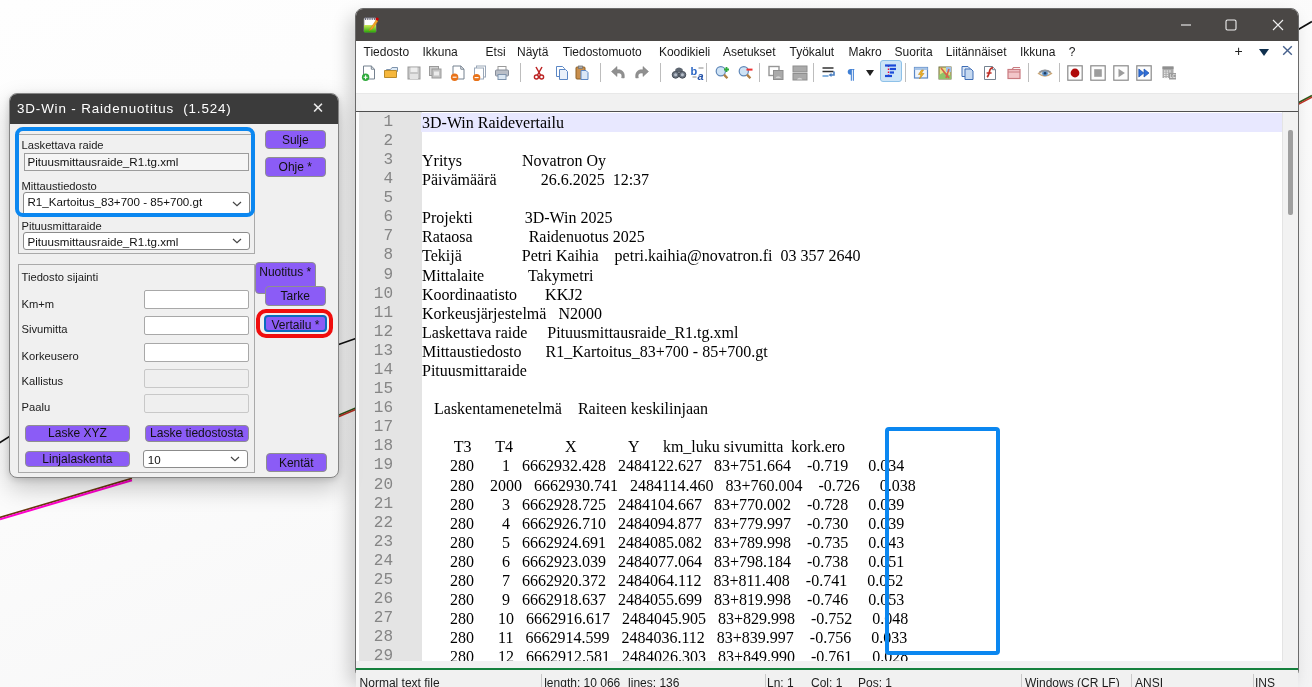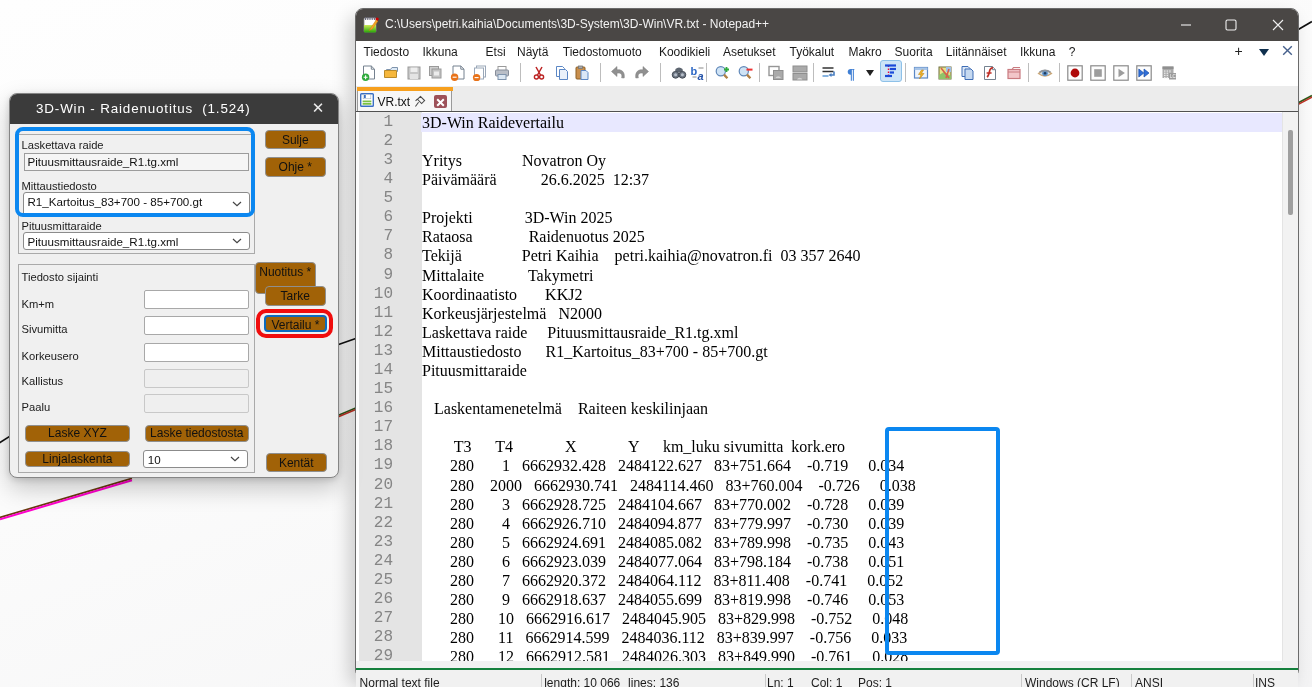--- a/index.html
+++ b/index.html
@@ -1,30 +1,30 @@
 <!DOCTYPE html>
 <html><head><meta charset="utf-8">
 <style>
 *{margin:0;padding:0;box-sizing:border-box}
 html,body{width:1312px;height:687px;overflow:hidden;font-family:"Liberation Sans",sans-serif}
 body{background:linear-gradient(160deg,#fefefe 0%,#fbfbfb 45%,#f3f3f4 100%);position:relative}
 #bg{position:absolute;left:0;top:0}
 
 #dlg{position:absolute;left:9px;top:93px;width:329.5px;height:385px;background:#f0f0f0;border:1px solid #858585;border-radius:8px;box-shadow:0 10px 24px rgba(0,0,0,.22),0 2px 6px rgba(0,0,0,.14)}
-#dlgtitle{position:absolute;left:0;top:0;width:100%;height:29.5px;background:#3b3b3b;border-radius:7px 7px 0 0;color:#fff;font-size:13.4px;line-height:29.5px;padding-left:26px;letter-spacing:0.85px}
+#dlgtitle{position:absolute;left:0;top:0;width:100%;height:29.5px;background:#3b3b3b;border-radius:7px 7px 0 0;color:#fff;font-size:13.4px;line-height:29.5px;padding-left:7px;letter-spacing:0.85px}
 #dlgx{position:absolute;right:8px;top:0;width:22px;height:29px;color:#ececec;font-size:15px;line-height:28px;text-align:center}
 #dlgbody{position:absolute;left:0;top:0;width:100%;height:100%}
 .gb{position:absolute;border:1px solid #aaa;background:transparent}
 .lab{position:absolute;font-size:11.2px;color:#1a1a1a;white-space:nowrap}
 .ro{position:absolute;background:#f5f5f5;border:1px solid #9c9c9c;font-size:11.6px;color:#111;padding-left:2.5px;line-height:16px;white-space:nowrap}
 .cb{position:absolute;background:#fff;border:1px solid #8b8b8b;border-radius:3px;font-size:11.6px;color:#111;padding-left:3.5px;line-height:17px;white-space:nowrap}
 .cb .chev{position:absolute;right:7px;top:50%;margin-top:-3px}
 .inp{position:absolute;background:#fff;border:1px solid #a8a8a8;border-radius:2px}
 .inp.dis{background:#efefef;border-color:#c8c8c8}
-.btn{position:absolute;background:#a16207;border:1px solid #8f8f8f;border-radius:4px;font-size:12px;color:#111;text-align:center}
+.btn{position:absolute;background:#8b5cf6;border:1px solid #8f8f8f;border-radius:4px;font-size:12px;color:#111;text-align:center}
 .btn.def{border:2px solid #0b6bbf}
 
 .ann{position:absolute;border-radius:8px;pointer-events:none}
 
 #npp{position:absolute;left:354.5px;top:7.5px;width:944.5px;height:670.5px;background:#f1f1f1;border:1px solid #6b6b6b;border-radius:8px;box-shadow:-6px 8px 18px rgba(0,0,0,.18)}
 #ntitle{position:absolute;left:0;top:0;width:100%;height:32.5px;background:#4a4745;border-radius:7px 7px 0 0;color:#f2f2f2;font-size:12px}
 #ntitle .tt{position:absolute;left:29.5px;top:8.5px;white-space:nowrap}
 #nmenu{position:absolute;left:0;top:32.5px;width:100%;height:20px;background:#fff;font-size:12px;color:#1a1a1a;white-space:nowrap}
 .mi{position:absolute;top:3.5px;white-space:nowrap}
 #ntool{position:absolute;left:0;top:52.5px;width:100%;height:32.5px;background:#fff;border-bottom:1px solid #e8e8e8}
@@ -68,21 +68,20 @@
         </g>
       <defs>
           <linearGradient id="gg" x1="0" y1="0" x2="0" y2="1">
             <stop offset="0" stop-color="#cdea5a"></stop>
             <stop offset="1" stop-color="#27a507"></stop>
           </linearGradient>
         </defs>
       <path d="M13.5 3.5 L8 11.5 l-1.8 3 3.2 -1.6 5.6 -8z" fill="#f6a623" stroke="#c87d12" stroke-width="0.5"></path>
       <rect x="12.8" y="1.6" width="2.8" height="2.6" rx="0.6" fill="#c00" transform="rotate(35 14 3)"></rect>
     </svg>
-    <span class="tt">C:\Users\petri.kaihia\Documents\3D-System\3D-Win\VR.txt - Notepad++</span>
     <svg class="wbtn" style="left:815px" width="30" height="32">
         <line x1="10" y1="16" x2="20" y2="16" stroke="#f0f0f0" stroke-width="1.1"></line>
       </svg>
     <svg class="wbtn" style="left:860px" width="30" height="32">
         <rect x="10" y="11" width="10" height="10" rx="1.5" fill="none" stroke="#f0f0f0" stroke-width="1.1"></rect>
       </svg>
     <svg class="wbtn" style="left:907px" width="30" height="32">
         <path d="M10 11 L20 21 M20 11 L10 21" stroke="#f0f0f0" stroke-width="1.1"></path>
       </svg>
   </div>
@@ -283,41 +282,20 @@
 <div style="position:absolute;left:510.5px;top:8.5px;width:0;height:0;border-left:4.5px solid transparent;border-right:4.5px solid transparent;border-top:6px solid #222"></div>
 <div style="position:absolute;left:524.5px;top:-1px;width:22px;height:22px;background:#cce4f7;border:1px solid #8ec1e8;border-radius:3px"></div>
 <svg style="position:absolute;left:527.5px;top:2px" width="16" height="16" viewBox="0 0 16 16">
         <path d="M5.5 2.5 v11" stroke="#e03" stroke-width="1.4" stroke-dasharray="1.6 1.4"></path>
         <path d="M2 2.5 h11" stroke="#1a49d8" stroke-width="2.2"></path>
         <path d="M6.8 6 h6.2" stroke="#1a49d8" stroke-width="2.2"></path>
         <path d="M6.8 9.5 h4.2" stroke="#1a49d8" stroke-width="2.2"></path>
         <path d="M2 13 h7" stroke="#1a49d8" stroke-width="2.2"></path>
       </svg>
     </div>
-  <div id="ntabs">
-    <div style="position:absolute;left:1px;top:0.8px;width:95.5px;height:24px;background:#f7f7f7;border:1px solid #9a9a9a;border-bottom:none">
-      <div style="position:absolute;left:-0.5px;top:-0.5px;width:95.5px;height:3.6px;background:#f7a01e"></div>
-      <svg style="position:absolute;left:2.5px;top:5px" width="14" height="14" viewBox="0 0 16 16">
-        <rect x="0.8" y="0.8" width="14.4" height="14.4" rx="1" fill="#fff" stroke="#3a6fc4" stroke-width="1.6"></rect>
-        <rect x="3.6" y="1.6" width="8.8" height="5" fill="#fff" stroke="#9ab" stroke-width="0.6"></rect>
-        <rect x="4.6" y="2.2" width="2" height="3.6" fill="#3a6fc4"></rect>
-        <rect x="3" y="8.6" width="10" height="2" fill="#7bc143"></rect>
-          <rect x="3" y="11.4" width="10" height="2" fill="#7bc143"></rect>
-      </svg>
-      <span style="position:absolute;left:20px;top:7.5px;font-size:12px;color:#111">VR.txt</span>
-      <svg style="position:absolute;left:55.5px;top:7.5px" width="13" height="13" viewBox="0 0 14 14">
-          <path d="M8 1.5 l4.5 4.5 -3.2 3.2 -4.5 -4.5z M6 7.8 L2.6 12.4 M4.6 4.5 l-1.8 1.8" fill="none" stroke="#4a4a4a" stroke-width="1.15"></path>
-        </svg>
-      <div style="position:absolute;left:76.5px;top:7px;width:13px;height:13px;background:#9d5159;border-radius:2px">
-        <svg width="13" height="13">
-            <path d="M3.2 3.2 L9.8 9.8 M9.8 3.2 L3.2 9.8" stroke="#fff" stroke-width="2"></path>
-          </svg>
-      </div>
-    </div>
-  </div>
   <div id="nedit">
     <div id="margin"></div>
     <pre id="nums">1
 2
 3
 4
 5
 6
 7
 8

